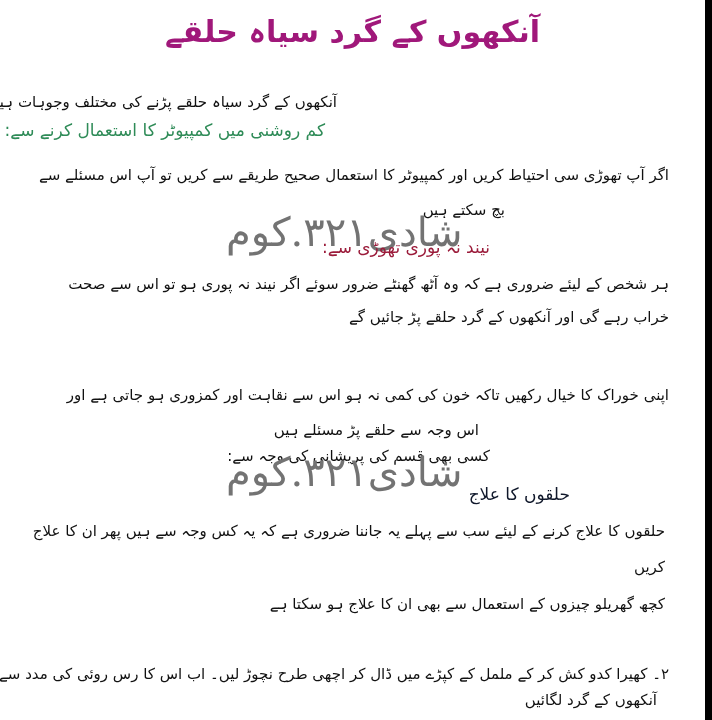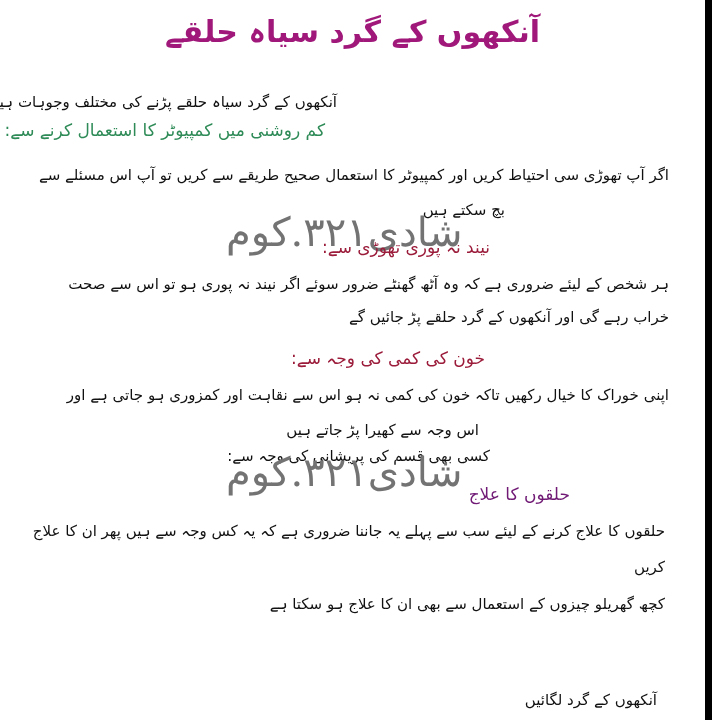--- a/index.html
+++ b/index.html
@@ -36,30 +36,30 @@
   <div class="line heading" style="top:120px; right:380px; color:#2e8b57;">کم روشنی میں کمپیوٹر کا استعمال کرنے سے:</div>
   <div class="line" style="top:165px; right:36px;">اگر آپ تھوڑی سی احتیاط کریں اور کمپیوٹر کا استعمال صحیح طریقے سے کریں تو آپ اس مسئلے سے</div>
   <div class="line" style="top:200px; right:200px;">بچ سکتے ہیں</div>
 
   <div class="wm" style="top:208px; left:226px;">شادی۳۲۱.کوم</div>
 
   <div class="line heading" style="top:237px; right:215px; color:#9b1b3a;">نیند نہ پوری تھوڑی سے:</div>
   <div class="line" style="top:274px; right:36px;">ہر شخص کے لیئے ضروری ہے کہ وہ آٹھ گھنٹے ضرور سوئے اگر نیند نہ پوری ہو تو اس سے صحت</div>
   <div class="line" style="top:307px; right:36px;">خراب رہے گی اور آنکھوں کے گرد حلقے پڑ جائیں گے</div>
 
-  <div class="line heading" style="top:348px; right:220px; color:#9b1b3a;">خون کی کمی کی وجہ سے:</div>
   <div class="line" style="top:385px; right:36px;">اپنی خوراک کا خیال رکھیں تاکہ خون کی کمی نہ ہو اس سے نقاہت اور کمزوری ہو جاتی ہے اور</div>
-  <div class="line" style="top:420px; right:226px;">اس وجہ سے کھیرا پڑ جاتے ہیں</div>
+  <div class="line" style="top:420px; right:226px;">اس وجہ سے حلقے پڑ مسئلے ہیں</div>
 
   <div class="line" style="top:446px; right:215px;">کسی بھی قسم کی پریشانی کی وجہ سے:</div>
 
   <div class="wm" style="top:448px; left:226px;">شادی۳۲۱.کوم</div>
 
-  <div class="line heading" style="top:484px; right:135px; color:#701a75;">حلقوں کا علاج</div>
+  <div class="line heading" style="top:484px; right:135px; color:#0f172a;">حلقوں کا علاج</div>
 
   <div class="line" style="top:521px; right:40px;">حلقوں کا علاج کرنے کے لیئے سب سے پہلے یہ جاننا ضروری ہے کہ یہ کس وجہ سے ہیں پھر ان کا علاج</div>
   <div class="line" style="top:557px; right:40px;">کریں</div>
   <div class="line" style="top:594px; right:40px;">کچھ گھریلو چیزوں کے استعمال سے بھی ان کا علاج ہو سکتا ہے</div>
+  <div class="line" style="top:664px; right:36px;">۲۔ کھیرا کدو کش کر کے ململ کے کپڑے میں ڈال کر اچھی طرح نچوڑ لیں۔ اب اس کا رس روئی کی مدد سے</div>
   <div class="line" style="top:690px; right:48px;">آنکھوں کے گرد لگائیں</div>
 
 </div>
 
 <div class="edge"></div>
 
 </body></html>

